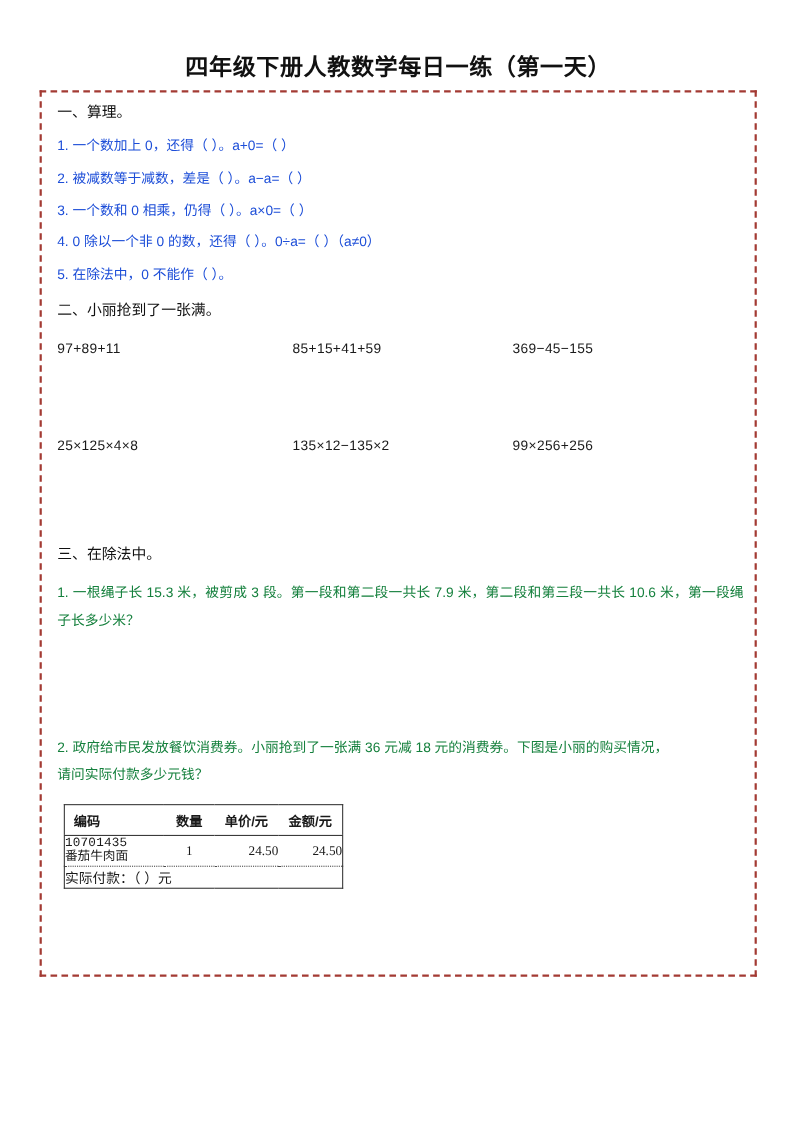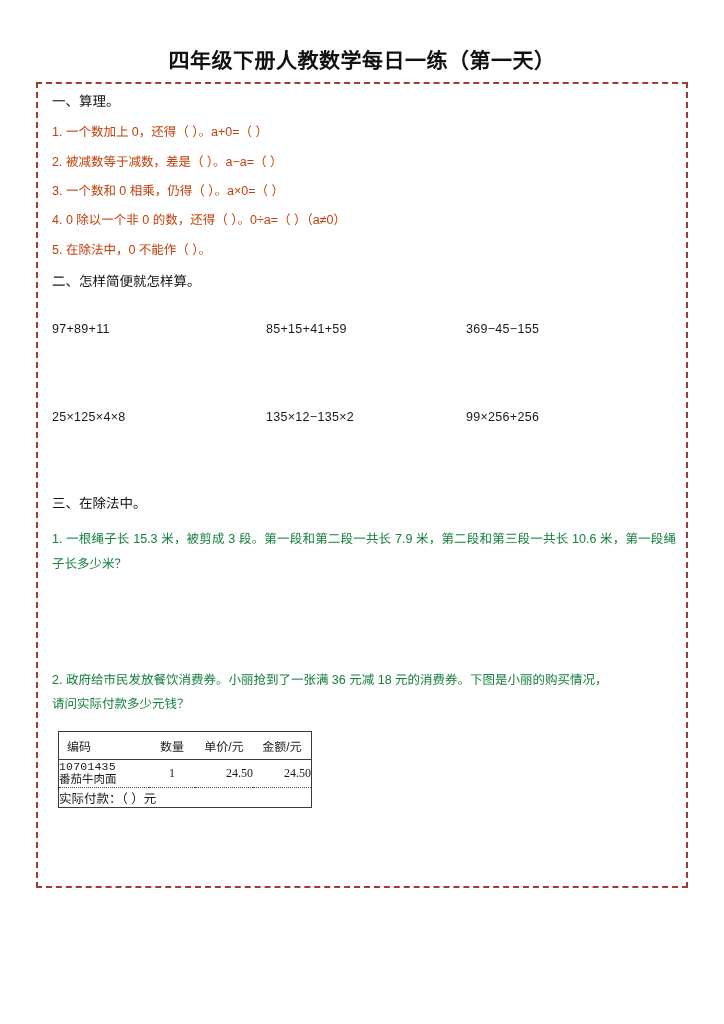--- a/index.html
+++ b/index.html
@@ -48,42 +48,42 @@
     font-size: 13.5px;
     font-weight: normal;
     color: #111111;
     margin: 0;
     line-height: 1.5;
   }
 
   .fill-item {
     font-size: 12.5px;
     line-height: 1.55;
-    color: #c2410c;
+    color: #1d4ed8;
     margin: 0;
     white-space: nowrap;
   }
 
   .sec1 { position: absolute; left: 14px; top: 8px; width: 610px; }
   .sec1 .section-heading { margin-bottom: 11px; }
   .sec1 .fill-item { margin-bottom: 10px; }
 
   .sec2 { position: absolute; left: 14px; top: 188px; width: 610px; }
   .sec2 .section-heading { margin-bottom: 14px; }
   .calc-grid {
     position: relative;
     width: 610px;
   }
   .calc-row {
     position: relative;
     height: 88px;
   }
   .calc-cell {
     position: absolute;
-    top: 16px;
+    top: 4px;
     font-size: 12.5px;
     color: #1a1a1a;
     white-space: nowrap;
     letter-spacing: 0.3px;
   }
   .calc-c0 { left: 0px; }
   .calc-c1 { left: 214px; }
   .calc-c2 { left: 414px; }
 
   .sec3 { position: absolute; left: 14px; top: 410px; width: 624px; }
@@ -113,20 +113,21 @@
     padding: 0;
     font-weight: normal;
     color: #1a1a1a;
   }
   table.receipt thead th {
     font-size: 12px;
     padding: 5px 4px 5px 4px;
     border-bottom: 1.5px solid #3a3a3a;
     text-align: center;
     font-family: "Liberation Sans", "DejaVu Sans", sans-serif;
+    font-weight: bold;
   }
   table.receipt thead th.col-code {
     text-align: left;
     padding-left: 8px;
   }
   .r-code {
     font-size: 11.5px;
     line-height: 1.18;
     text-align: left;
     padding: 4px 4px 4px 8px;
@@ -157,21 +158,21 @@
     <div class="sec1">
       <div class="section-heading">一、算理。</div>
       <div class="fill-item">1. 一个数加上 0，还得（      ）。a+0=（       ）</div>
       <div class="fill-item">2. 被减数等于减数，差是（      ）。a−a=（       ）</div>
       <div class="fill-item">3. 一个数和 0 相乘，仍得（      ）。a×0=（       ）</div>
       <div class="fill-item">4. 0 除以一个非 0 的数，还得（      ）。0÷a=（       ）（a≠0）</div>
       <div class="fill-item">5. 在除法中，0 不能作（      ）。</div>
     </div>
 
     <div class="sec2">
-      <div class="section-heading">二、怎样简便就怎样算。</div>
+      <div class="section-heading">二、小丽抢到了一张满。</div>
       <div class="calc-grid">
         <div class="calc-row">
           <div class="calc-cell calc-c0">97+89+11</div>
           <div class="calc-cell calc-c1">85+15+41+59</div>
           <div class="calc-cell calc-c2">369−45−155</div>
         </div>
         <div class="calc-row">
           <div class="calc-cell calc-c0">25×125×4×8</div>
           <div class="calc-cell calc-c1">135×12−135×2</div>
           <div class="calc-cell calc-c2">99×256+256</div>

